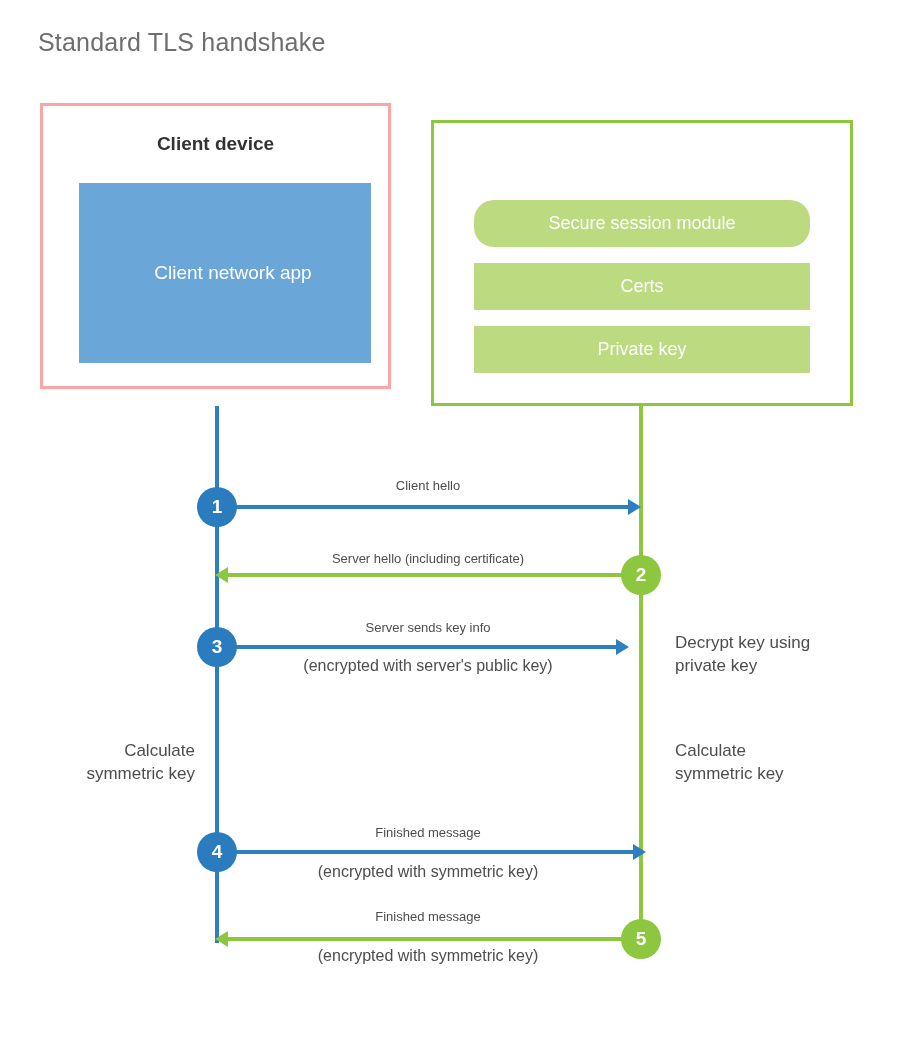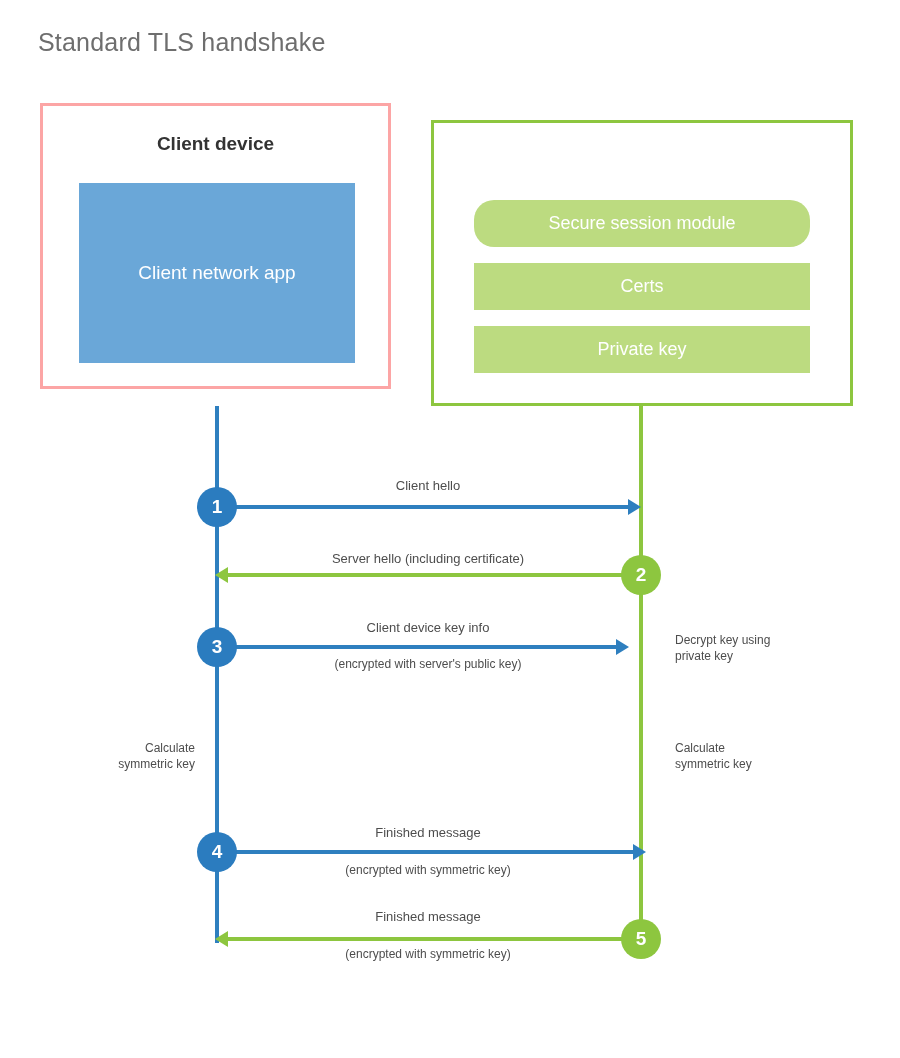--- a/index.html
+++ b/index.html
@@ -73,20 +73,21 @@
     width: 276px;
     height: 180px;
     background: #6aa7d8;
     color: #ffffff;
     font-size: 19px;
     display: flex;
     align-items: center;
     justify-content: center;
     text-align: center;
     line-height: 1.35;
+    padding-left: 16px;
   }
   .server-bar {
     position: absolute;
     left: 40px;
     width: 336px;
     height: 47px;
     background: #bcdb80;
     color: #ffffff;
     font-size: 18px;
     display: flex;
@@ -154,30 +155,30 @@
     position: absolute;
     text-align: center;
     font-size: 13px;
     color: #4d4d4d;
     white-space: nowrap;
     transform: translateX(-50%);
   }
   .arrow-sublabel {
     position: absolute;
     text-align: right;
-    font-size: 12px;
+    font-size: 16px;
     color: #4d4d4d;
     white-space: nowrap;
     transform: translateX(-50%);
   }
 
   
   .side-note {
     position: absolute;
-    font-size: 12px;
+    font-size: 17px;
     line-height: 1.35;
     color: #4d4d4d;
   }
   .side-note.right-side { text-align: left; }
   .side-note.left-side { text-align: right; }
 </style>
 </head>
 <body>
 
 <div class="stage">
@@ -201,21 +202,21 @@
   <div class="arrow-label" style="left:428px; top:478px;">Client hello</div>
   <div class="arrow-line blue" style="left:217px; top:505px; width:412px;"></div>
   <div class="arrow-head right blue" style="left:628px; top:499px;"></div>
   <div class="step-circle blue" style="left:197px; top:487px;">1</div>
 
   <div class="arrow-label" style="left:428px; top:551px;">Server hello (including certificate)</div>
   <div class="arrow-line green" style="left:228px; top:573px; width:413px;"></div>
   <div class="arrow-head left green" style="left:215px; top:567px;"></div>
   <div class="step-circle green" style="left:621px; top:555px;">2</div>
 
-  <div class="arrow-label" style="left:428px; top:620px;">Client device key info</div>
+  <div class="arrow-label" style="left:428px; top:620px;">Server sends key info</div>
   <div class="arrow-line blue" style="left:217px; top:645px; width:400px;"></div>
   <div class="arrow-head right blue" style="left:616px; top:639px;"></div>
   <div class="step-circle blue" style="left:197px; top:627px;">3</div>
   <div class="arrow-sublabel" style="left:428px; top:657px;">(encrypted with server's public key)</div>
 
   <div class="side-note right-side" style="left:675px; top:632px; width:190px;">
     <div>Decrypt key using</div>
     <div>private key</div>
   </div>
 

